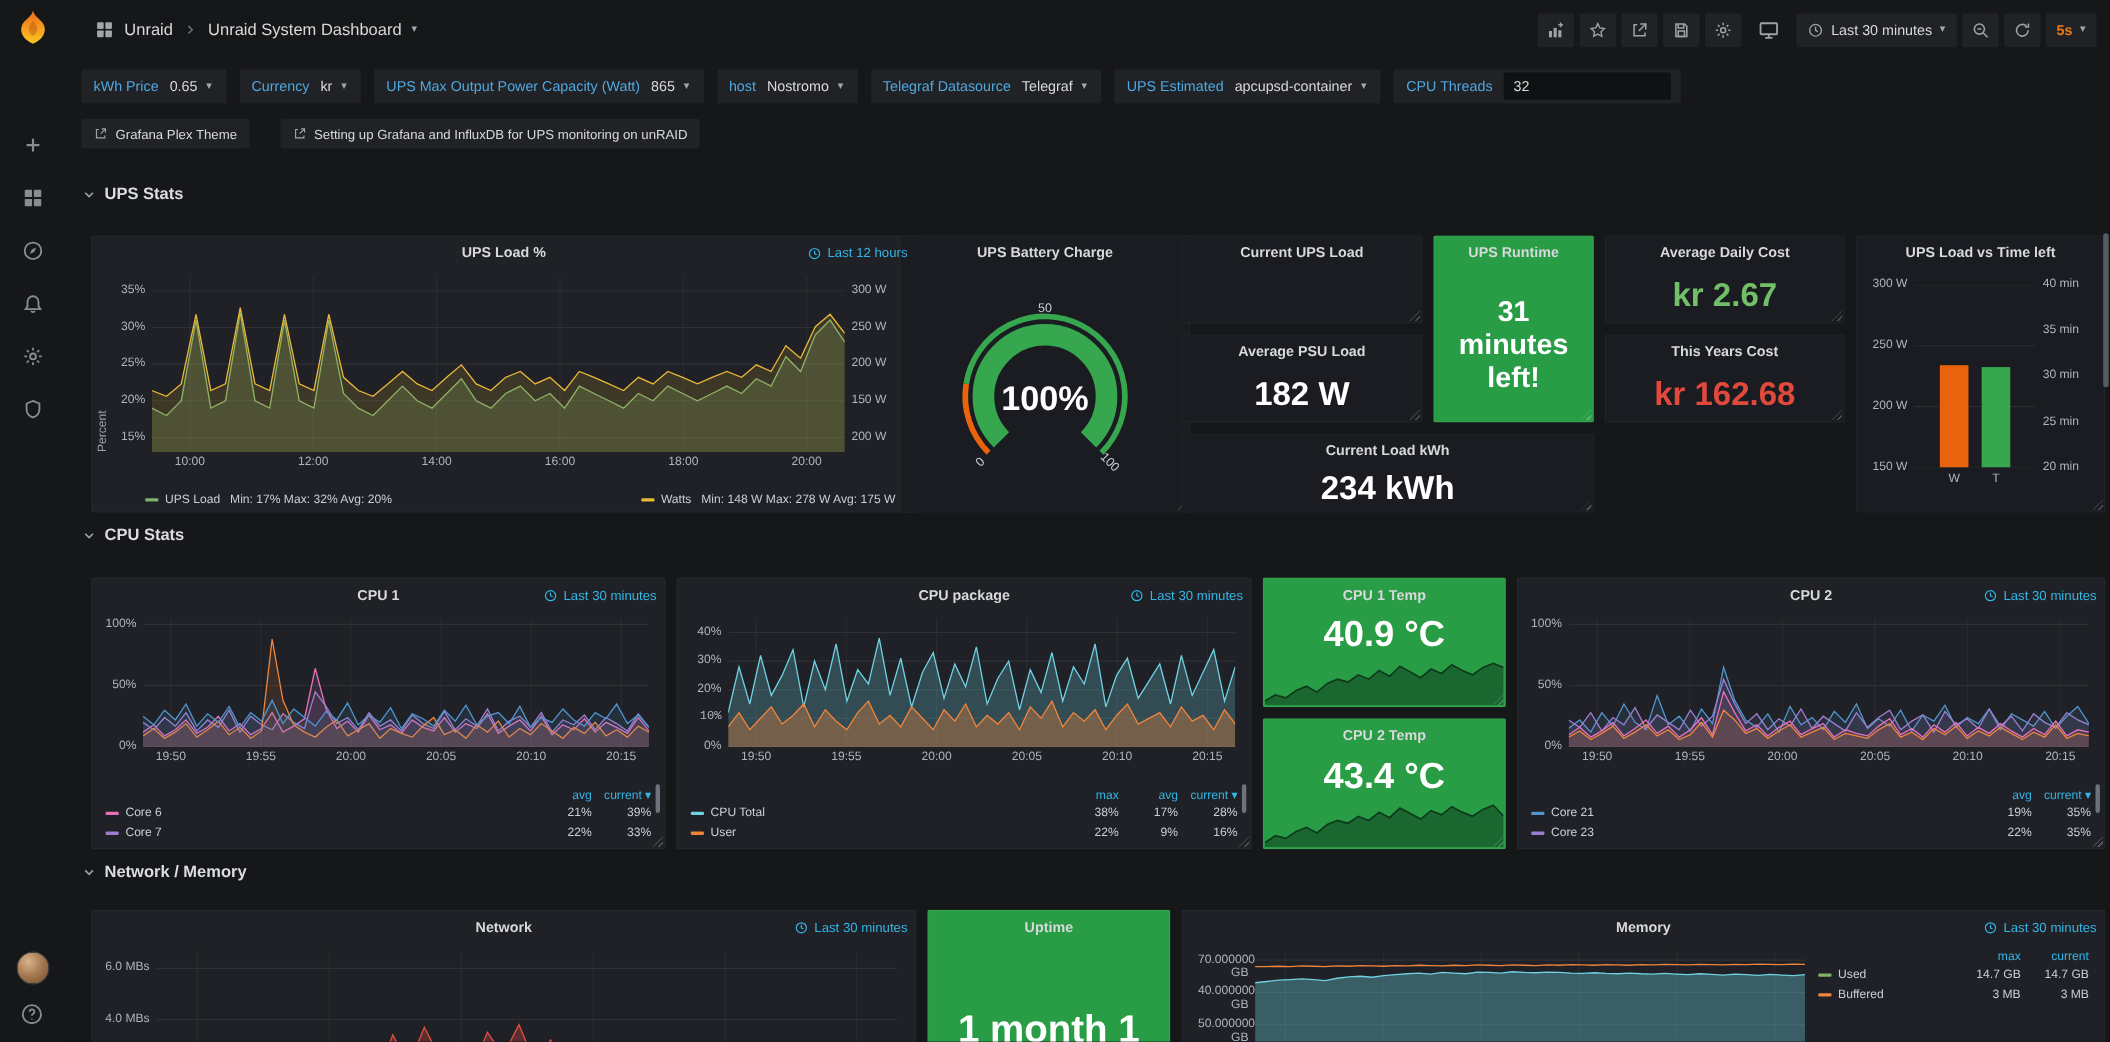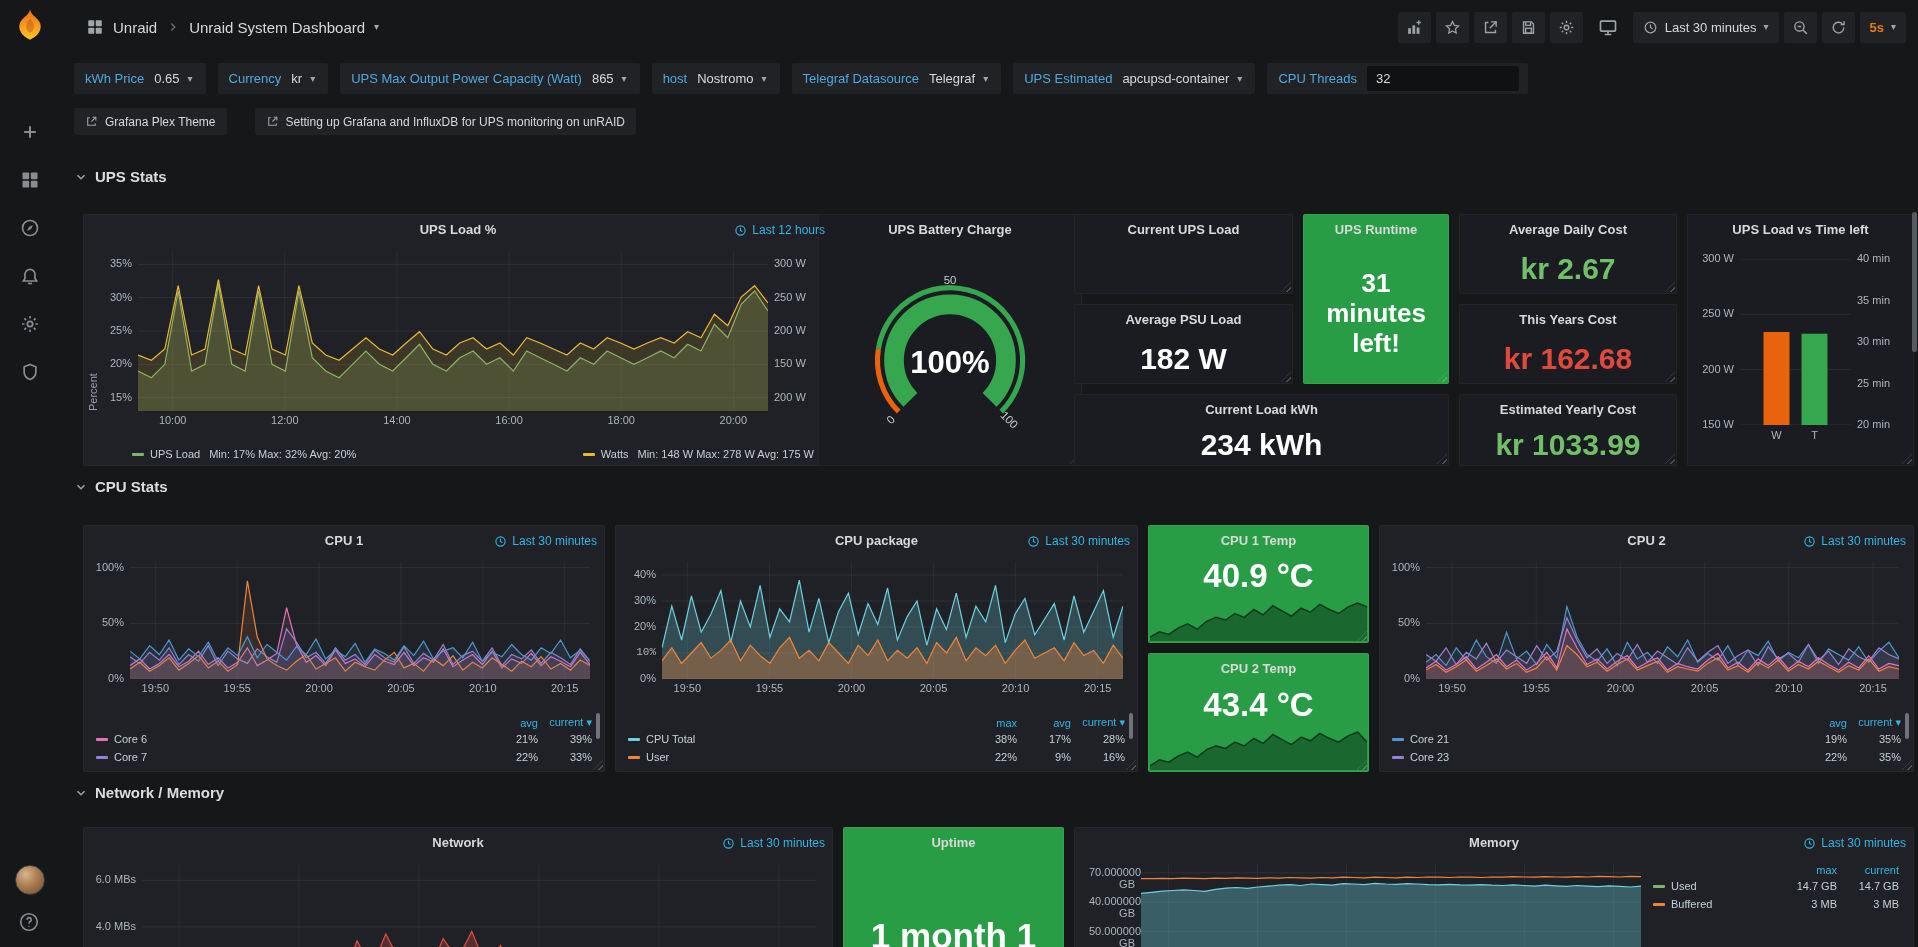--- a/index.html
+++ b/index.html
@@ -448,25 +448,20 @@
     <div class="stat-value v-big val-red">kr 162.68</div>
     <div class="rh"></div>
   </div>
 
   <div class="panel statbg stat" style="left:1074px;top:394px;width:375px;height:72px">
     <div class="stat-title">Current Load kWh</div>
     <div class="stat-value v-big">234 kWh</div>
     <div class="rh"></div>
   </div>
 
-  <div class="panel statbg stat" style="left:1459px;top:394px;width:218px;height:72px">
-    <div class="stat-title">Estimated Yearly Cost</div>
-    <div class="stat-value v-big val-green">kr 1033.99</div>
-    <div class="rh"></div>
-  </div>
 
   <div class="panel statbg p-bars" style="left:1687px;top:214px;width:227px;height:252px">
     <div class="panel-hdr">
       <span class="panel-title">UPS Load vs Time left</span>
     </div>
     <div class="plot">
         <svg viewBox="0 0 111 166" preserveAspectRatio="none" style="width: 100%; height: 100%;">
           <line x1="0" y1="0" x2="111" y2="0" stroke="rgba(255,255,255,0.07)"></line>
           <line x1="0" y1="55.33333333333333" x2="111" y2="55.33333333333333" stroke="rgba(255,255,255,0.07)"></line>
           <line x1="0" y1="110.66666666666666" x2="111" y2="110.66666666666666" stroke="rgba(255,255,255,0.07)"></line>

